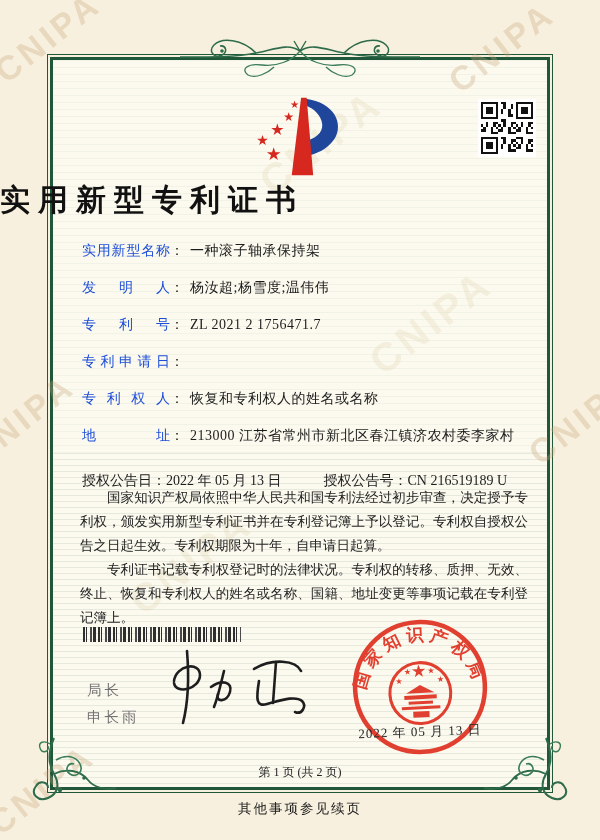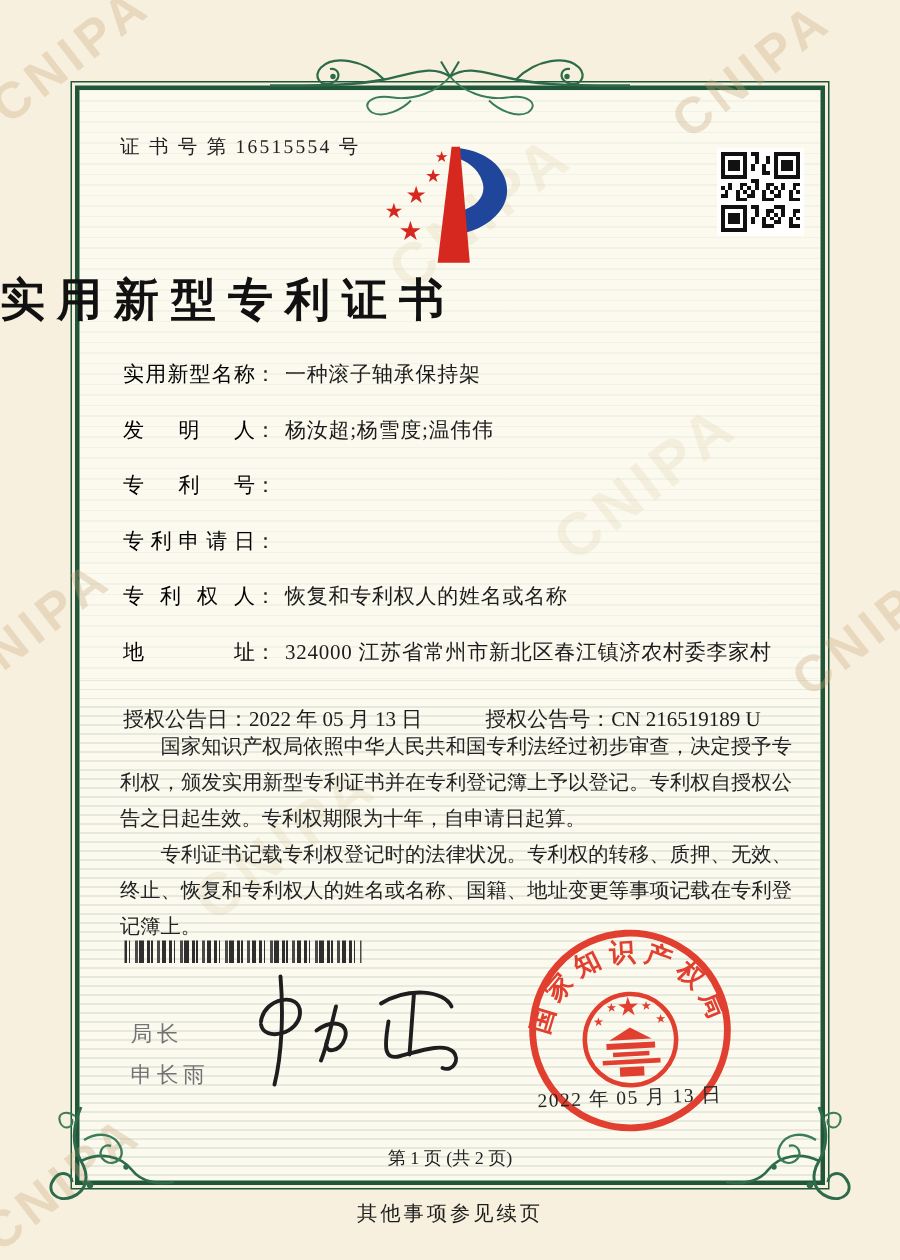--- a/index.html
+++ b/index.html
@@ -54,21 +54,21 @@
   .qr svg{ width:100%; height:100%; background:#fff; }
 
   .title{
     position:absolute; left:0; right:0; top:180px; text-align:left;
     font-size:30px; font-weight:bold; letter-spacing:8px; color:#111; z-index:3;
   }
 
   
   .rows{ position:absolute; left:82px; right:70px; top:240px; z-index:3; }
   .row{ display:flex; font-size:14px; line-height:21px; margin-bottom:16px; }
-  .row .lbl{ display:inline-block; width:88px; text-align:justify; text-align-last:justify; color:#000000; }
+  .row .lbl{ display:inline-block; width:88px; text-align:justify; text-align-last:justify; color:#1d4ed8; }
   .row .colon{ margin-right:6px; }
   .row .val{ flex:1; letter-spacing:0.5px; }
   .grant-row{ display:flex; font-size:14px; line-height:21px;margin-top:24px; }
   .grant-right{ margin-left:42px; display:flex; }
 
   
   .paras{
     position:absolute; left:80px; right:72px; top:486px; z-index:3;
     font-size:13.5px; line-height:1.78; text-align:justify; color:#232323;
   }
@@ -149,21 +149,20 @@
       <path d="M40,40 C52,34 66,36 74,46 C80,54 92,56 102,54" stroke="#2e6b4a" stroke-width="1.8"></path>
       <path d="M42,26 C52,20 62,22 66,30 C70,38 62,44 56,40 C50,36 54,28 60,30" stroke="#3a7d57" stroke-width="1.6"></path>
       <path d="M36,10 C30,6 24,8 26,14 C28,20 36,18 34,12" stroke="#3a7d57" stroke-width="1.4"></path>
       <circle cx="46" cy="56" r="2.2" fill="#2e6b4a"></circle>
         <circle cx="70" cy="44" r="1.8" fill="#2e6b4a"></circle>
     </svg>
   </div>
 
   <div class="content">
 
-    <div class="cert-no">证 书 号 第 16515554 号</div>
 
     <div class="logo">
       <svg width="104" height="82" viewBox="0 0 110 88">
         <path d="M59,4 C90,8 100,31 90,47 C82,59 70,63 62,65 L60,49 C73,46 79,37 76,28 C73,18 64,13 58,11 Z" fill="#20469b"></path>
         <polygon points="54,3 60,3 67,86 44,86" fill="#d6281e"></polygon>
         <text x="6" y="54" font-size="15" fill="#d6281e">★</text>
         <text x="21" y="43" font-size="17" fill="#d6281e">★</text>
         <text x="35" y="28" font-size="13" fill="#d6281e">★</text>
         <text x="16" y="70" font-size="19" fill="#d6281e">★</text>
         <text x="42" y="14" font-size="11" fill="#d6281e">★</text>
@@ -287,34 +286,35 @@
         <span class="val">一种滚子轴承保持架</span>
       </div>
       <div class="row">
         <span class="lbl">发明人</span>
           <span class="colon">：</span>
         <span class="val">杨汝超;杨雪度;温伟伟</span>
       </div>
       <div class="row">
         <span class="lbl">专利号</span>
           <span class="colon">：</span>
+        <span class="val">ZL 2021 2 1756471.7</span>
       </div>
       <div class="row">
         <span class="lbl">专利申请日</span>
           <span class="colon">：</span>
       </div>
       <div class="row">
         <span class="lbl">专利权人</span>
           <span class="colon">：</span>
         <span class="val">恢复和专利权人的姓名或名称</span>
       </div>
       <div class="row">
         <span class="lbl">地址</span>
           <span class="colon">：</span>
-        <span class="val">324000 江苏省常州市新北区春江镇济农村委李家村</span>
+        <span class="val">213000 江苏省常州市新北区春江镇济农村委李家村</span>
       </div>
       <div class="grant-row">
         <span>授权公告日</span>
           <span class="colon">：</span>
         <span>2022 年 05 月 13 日</span>
         <span class="grant-right">
           <span>授权公告号</span>
             <span class="colon">：</span>
           <span>CN 216519189 U</span>
         </span>

